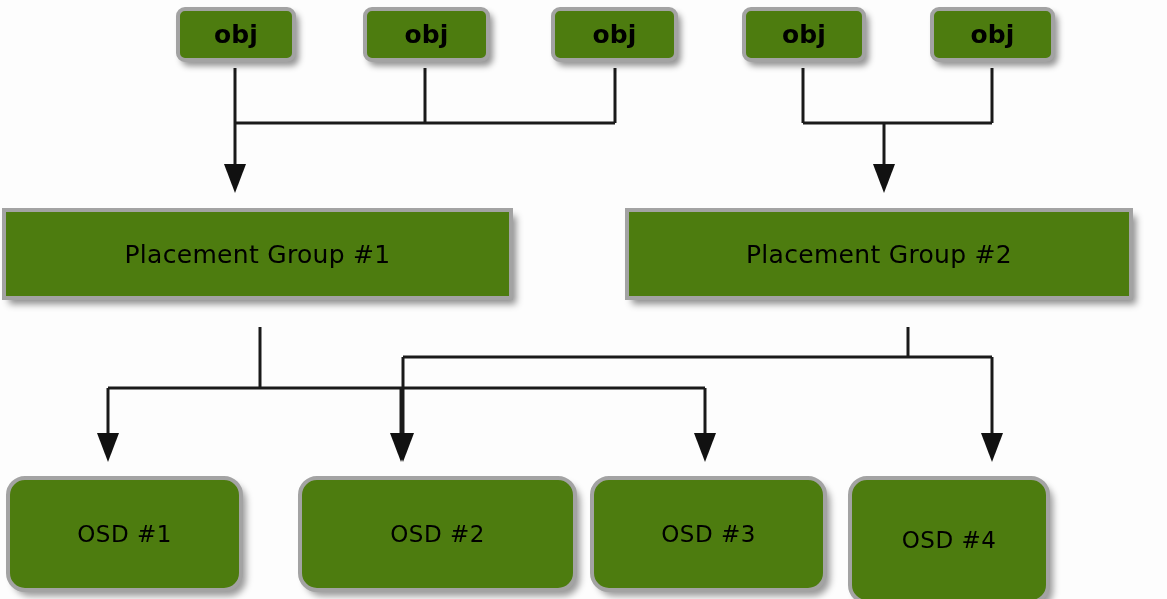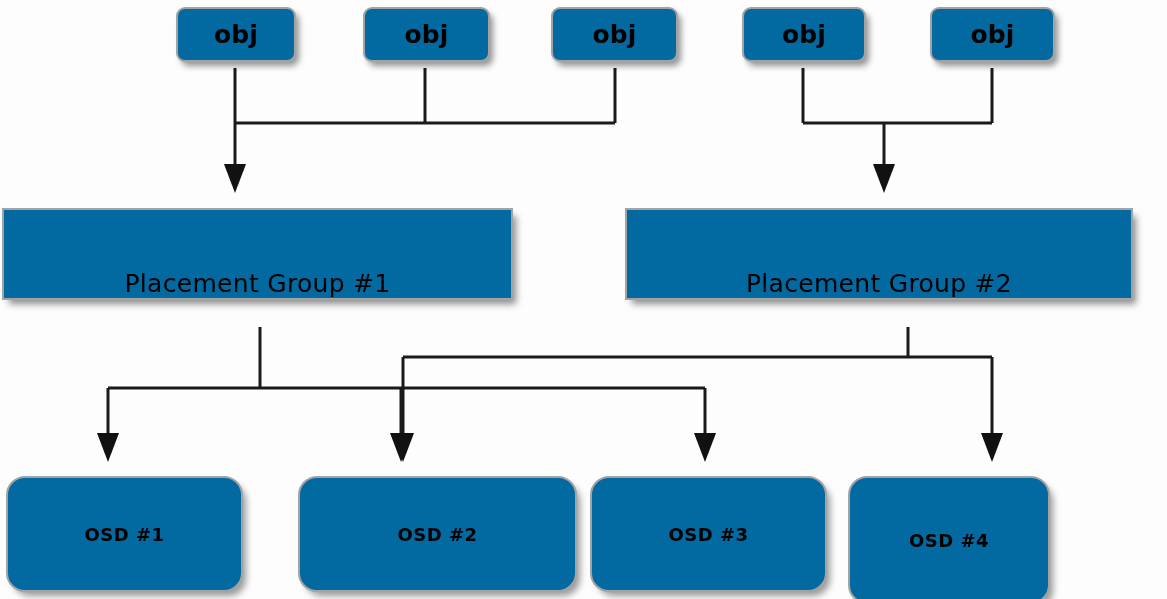--- a/index.html
+++ b/index.html
@@ -14,54 +14,54 @@
     height: 599px;
     background: #fdfdfd;
     overflow: hidden;
     font-family: "DejaVu Sans", "Liberation Sans", sans-serif;
   }
 
   
   .node {
     position: absolute;
     box-sizing: border-box;
-    background: #0369a1;
-    border: 2px solid #a3a3a3;
+    background: #4d7c0f;
+    border: 4px solid #a3a3a3;
     display: flex;
     justify-content: center;
     color: #000000;
     white-space: nowrap;
   }
 
   
   .obj {
     border-radius: 9px;
     align-items: center;
     font-size: 25px;
     font-weight: bold;
     letter-spacing: 0.2px;
     box-shadow: 4px 5px 6px -1px rgba(0,0,0,0.42);
   }
 
   
   .pg {
     border-radius: 0;
-    align-items: flex-end;
+    align-items: center;
     font-size: 25px;
     font-weight: normal;
     letter-spacing: 0.3px;
     box-shadow: 5px 6px 7px -2px rgba(0,0,0,0.45);
   }
 
   
   .osd {
     border-radius: 19px;
     align-items: center;
-    font-size: 18px;
-    font-weight: bold;
+    font-size: 23px;
+    font-weight: normal;
     letter-spacing: 0.5px;
     box-shadow: 5px 6px 7px -2px rgba(0,0,0,0.40);
   }
 
   
   .edge-layer {
     position: absolute;
     left: 0;
     top: 0;
     width: 1167px;

